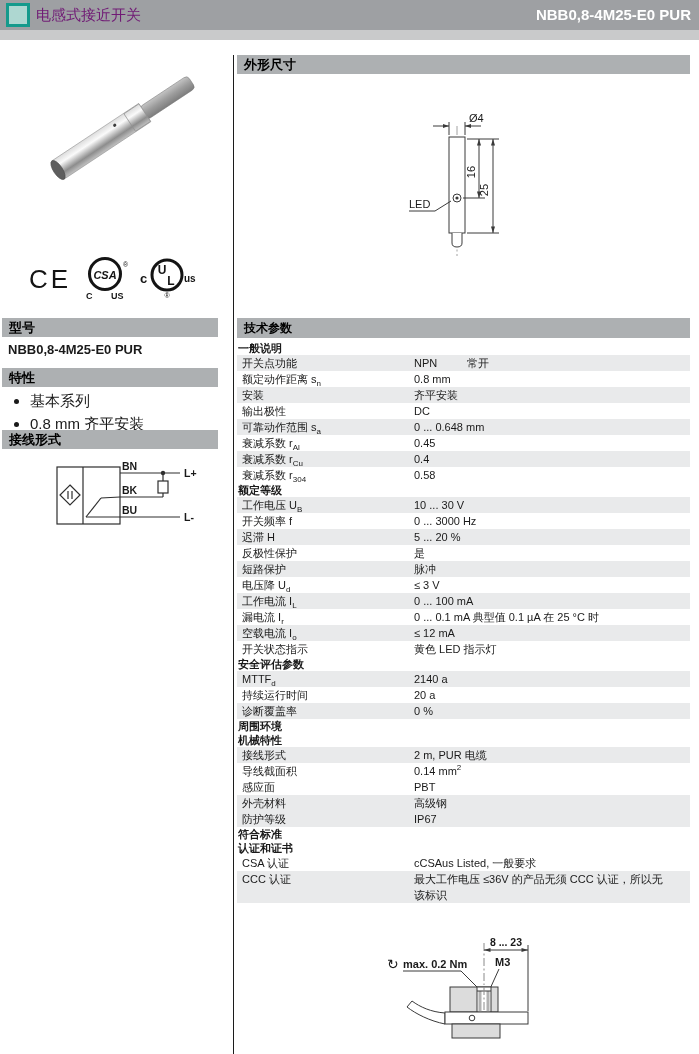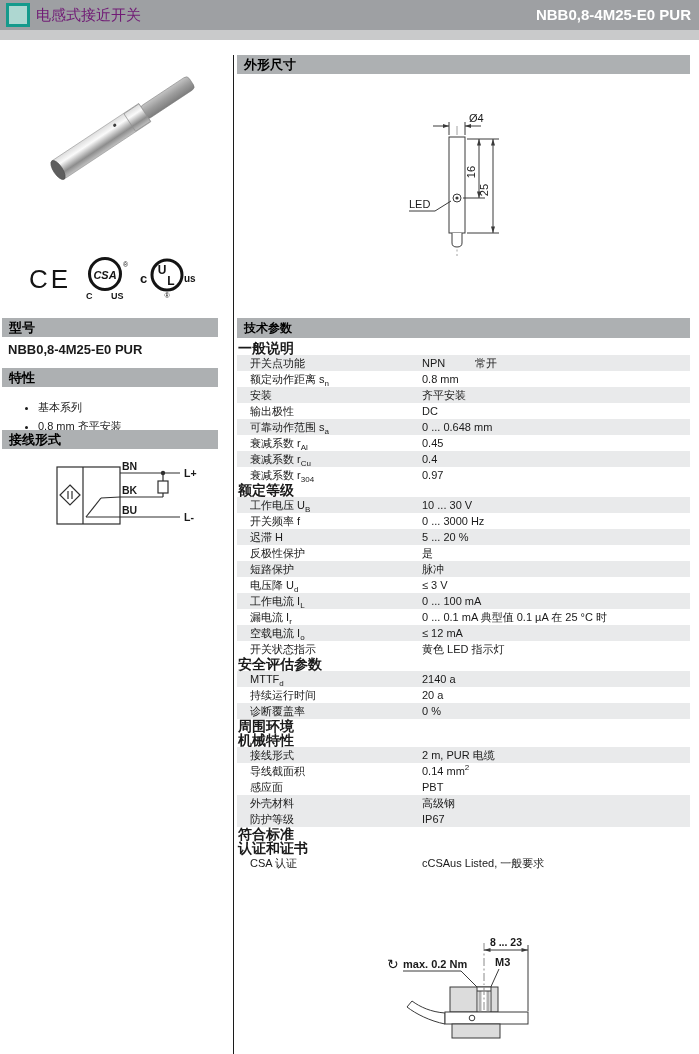--- a/index.html
+++ b/index.html
@@ -20,33 +20,33 @@
   .vdivider{position:absolute;left:233px;top:55px;width:1px;height:999px;background:#1c1c1c;}
 
   
   .bar{position:absolute;background:#adb0b2;color:#000000;font-weight:bold;font-size:13px;
        height:19px;line-height:19px;padding-left:7px;box-sizing:border-box;}
   .bar.left{left:2px;width:216px;}
   .bar.right{left:237px;width:453px;}
   .bar.tech{height:20px;line-height:20px;font-size:12px;}
 
   .model-text{position:absolute;left:8px;top:342px;font-size:13px;font-weight:bold;}
-  .features{position:absolute;left:8px;top:388px;margin:12px;padding:0 0 0 18px;font-size:11px;}
+  .features{position:absolute;left:8px;top:388px;margin:4px;padding:0 0 0 18px;font-size:15px;}
   .features li{margin-bottom:4px;list-style:disc;}
 
   .photo-svg{position:absolute;left:8px;top:58px;}
   .logo-svg{position:absolute;}
   .wiring-svg{position:absolute;left:8px;top:455px;}
   .dim-svg{position:absolute;left:237px;top:80px;}
   .mount-svg{position:absolute;left:237px;top:935px;}
 
   
   .spec-table{position:absolute;left:237px;top:341px;width:453px;}
-  .sec-title{font-weight:bold;font-size:14px;line-height:14px;height:14px;padding-left:1px;}
-  .spec-row{display:flex;min-height:16px;line-height:16px;font-size:11px;padding-left:13px;
+  .sec-title{font-weight:bold;font-size:11px;line-height:14px;height:14px;padding-left:1px;}
+  .spec-row{display:flex;min-height:16px;line-height:16px;font-size:11px;padding-left:5px;
             box-sizing:border-box;}
   .spec-row.stripe{background:#e9eaeb;}
   .sr-label{width:172px;flex:none;}
   .sr-value{width:256px;flex:none;}
   .v1.two-col{display:inline-block;min-width:53px;}
   sub{font-size:8px;line-height:0;}
   sup{font-size:8px;line-height:0;}
 
   svg text{font-family:"Liberation Sans","DejaVu Sans",sans-serif;}
 </style>
@@ -211,21 +211,21 @@
       <div class="spec-row">
         <span class="sr-label">衰减系数 r<sub>Al</sub></span>
         <span class="sr-value"><span class="v1">0.45</span></span>
       </div>
       <div class="spec-row stripe">
         <span class="sr-label">衰减系数 r<sub>Cu</sub></span>
         <span class="sr-value"><span class="v1">0.4</span></span>
       </div>
       <div class="spec-row">
         <span class="sr-label">衰减系数 r<sub>304</sub></span>
-        <span class="sr-value"><span class="v1">0.97</span></span>
+        <span class="sr-value"><span class="v1">0.58</span></span>
       </div>
       <div class="sec-title">额定等级</div>
       <div class="spec-row stripe">
         <span class="sr-label">工作电压 U<sub>B</sub></span>
         <span class="sr-value"><span class="v1">10 ... 30 V</span></span>
       </div>
       <div class="spec-row">
         <span class="sr-label">开关频率 f</span>
         <span class="sr-value"><span class="v1">0 ... 3000 Hz</span></span>
       </div>
@@ -294,20 +294,24 @@
       </div>
       <div class="spec-row stripe">
         <span class="sr-label">防护等级</span>
         <span class="sr-value"><span class="v1">IP67</span></span>
       </div>
       <div class="sec-title">符合标准</div>
       <div class="sec-title">认证和证书</div>
       <div class="spec-row">
         <span class="sr-label">CSA 认证</span>
         <span class="sr-value"><span class="v1">cCSAus Listed, 一般要求</span></span>
+      </div>
+      <div class="spec-row stripe">
+        <span class="sr-label">CCC 认证</span>
+        <span class="sr-value"><span class="v1">最大工作电压 ≤36V 的产品无须 CCC 认证，所以无该标识</span></span>
       </div>
     </div>
 
   <svg class="mount-svg" width="453" height="115" viewBox="0 0 453 115">
     <g stroke="#3a3a3a" stroke-width="1" fill="none">
       <line x1="247" y1="8" x2="247" y2="50" stroke="#8a8a8a" stroke-dasharray="8 2.5 2 2.5"></line>
       <line x1="247" y1="15" x2="291" y2="15"></line>
       <line x1="291" y1="10" x2="291" y2="76"></line>
 
       <line x1="262" y1="34" x2="252" y2="56"></line>

